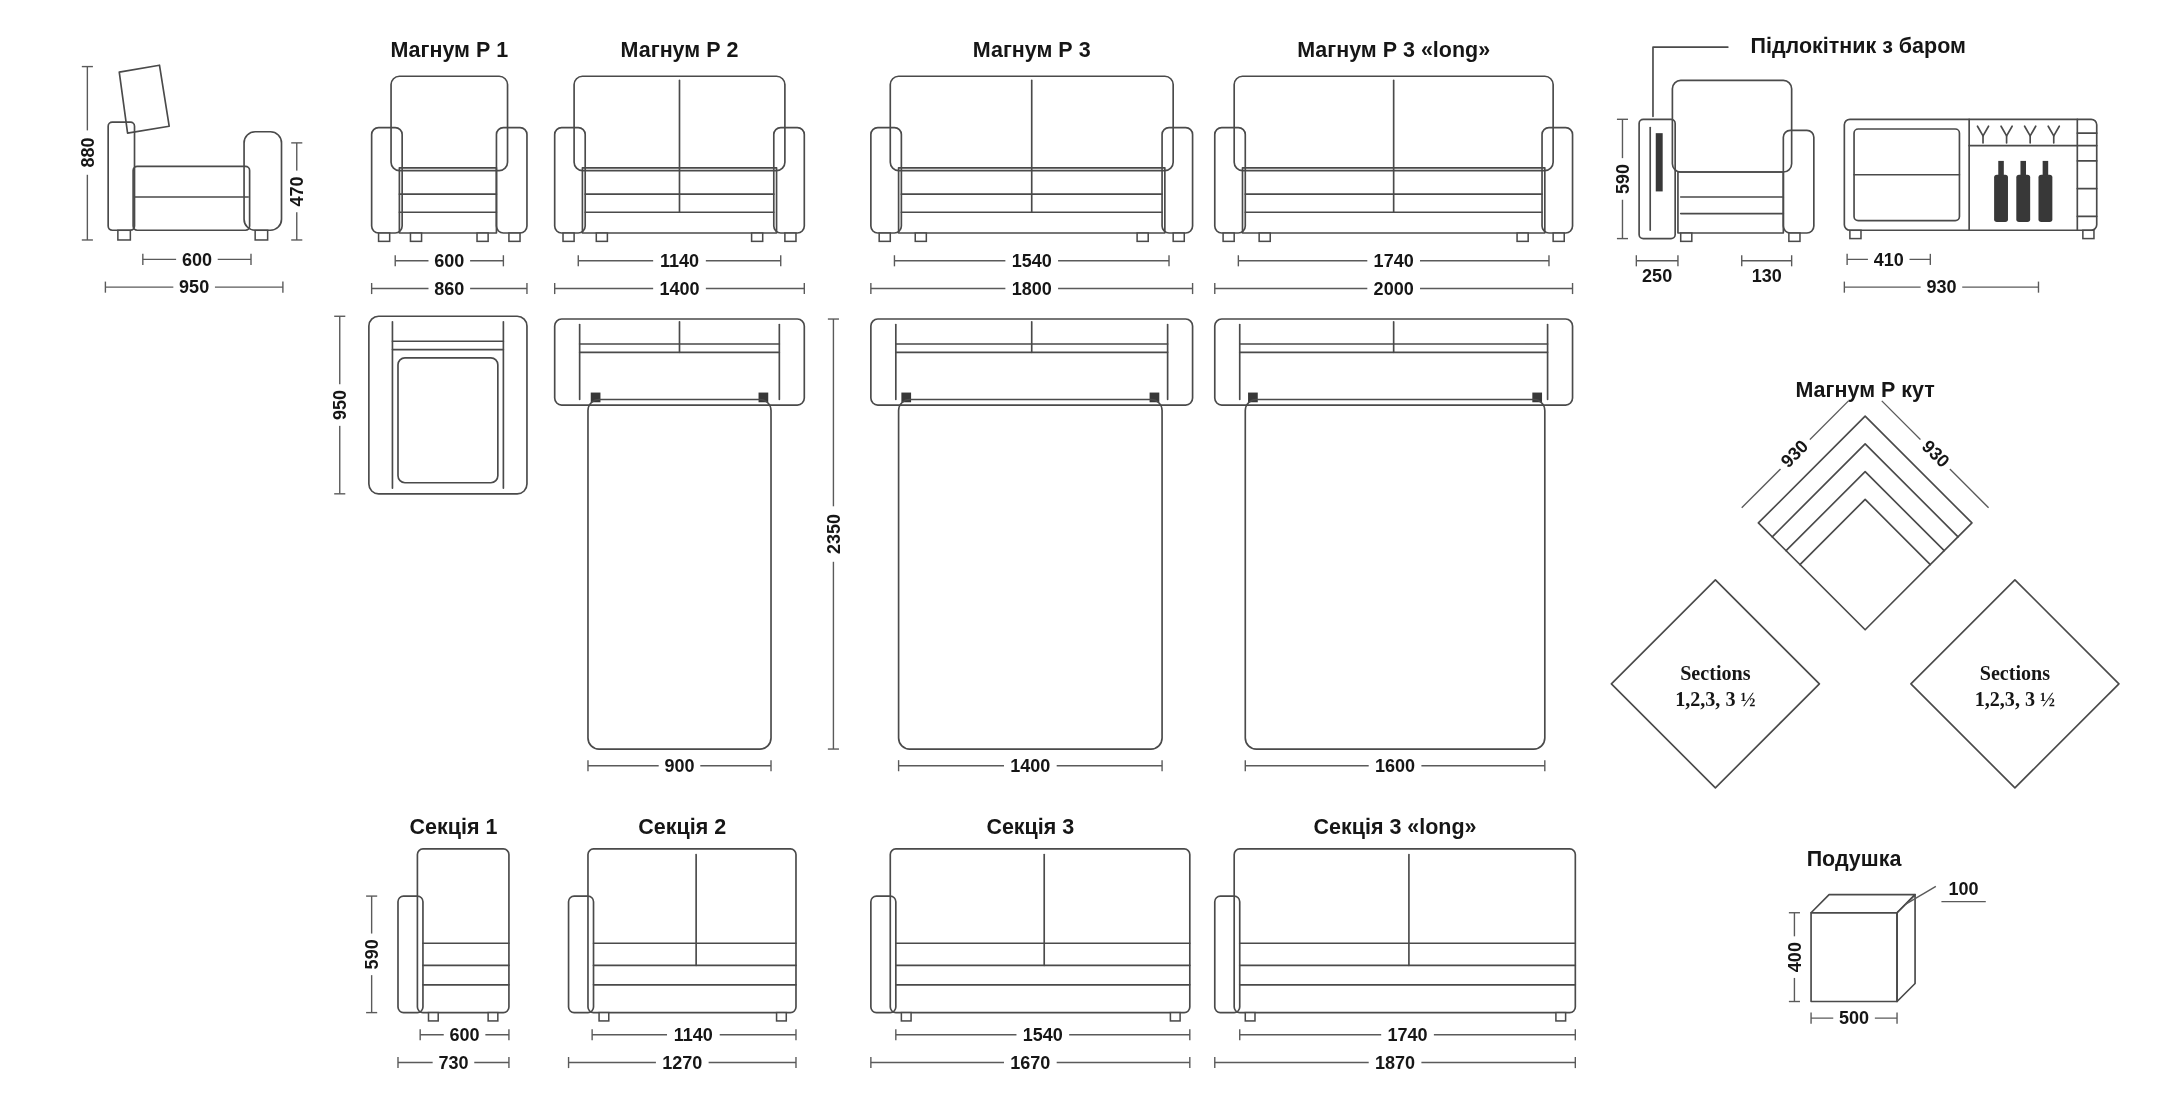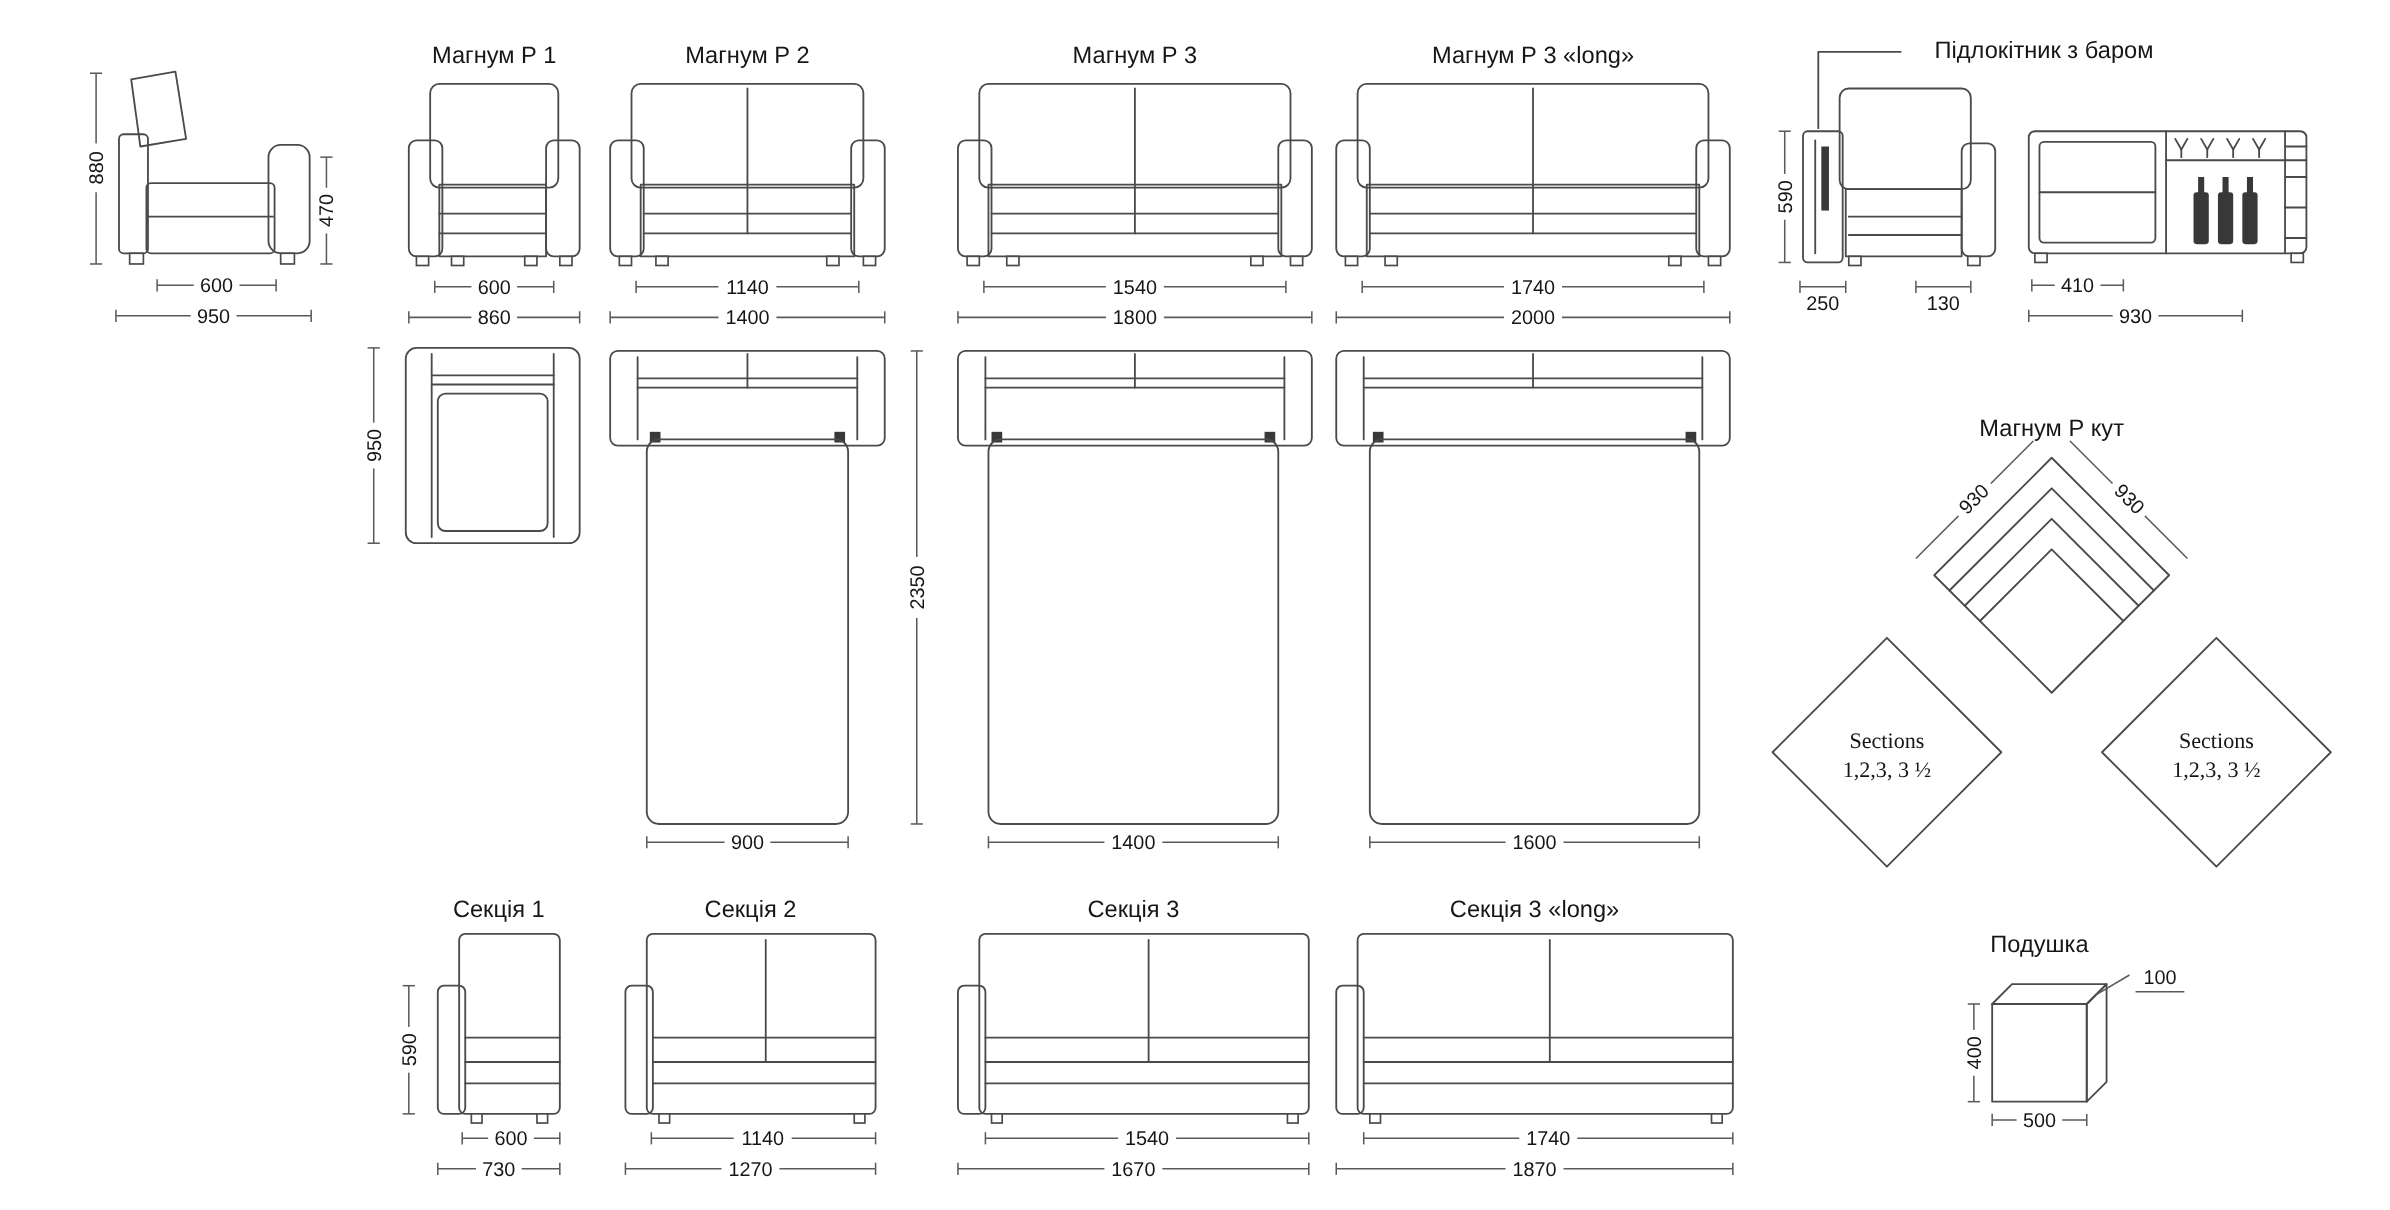--- a/index.html
+++ b/index.html
@@ -1,17 +1,17 @@
 <!DOCTYPE html>
 <html><head>
 <meta charset="utf-8">
 <title>Diagram</title>
 <style>
   html,body { margin:0; padding:0; background:#ffffff; }
-  .stage { position:relative; width:2173px; height:1100px; background:#ffffff; overflow:hidden; }
+  .stage { position:relative; width:2173px; height:1100px; background:#ffffff; overflow:hidden;font-weight:bold; }
   svg { display:block; width:100%; height:100%; }
   .ln   { fill:none; stroke:#4a4a4a; stroke-width:1.2; stroke-linejoin:round; stroke-linecap:round; }
   .fill { fill:#ffffff; stroke:#4a4a4a; stroke-width:1.1; }
   .dark { fill:#383838; stroke:none; }
   .dim line { stroke:#5a5a5a; stroke-width:1; }
   .lbl { fill:#ffffff; }
   text { font-family:"Liberation Sans", sans-serif; fill:#161616; }
   .ttl { font-size:15.5px; text-anchor:middle; }
   .dimtext { font-size:13px; text-anchor:middle; }
   .serif { font-family:"Liberation Serif", serif; font-size:14.5px; text-anchor:middle; }

